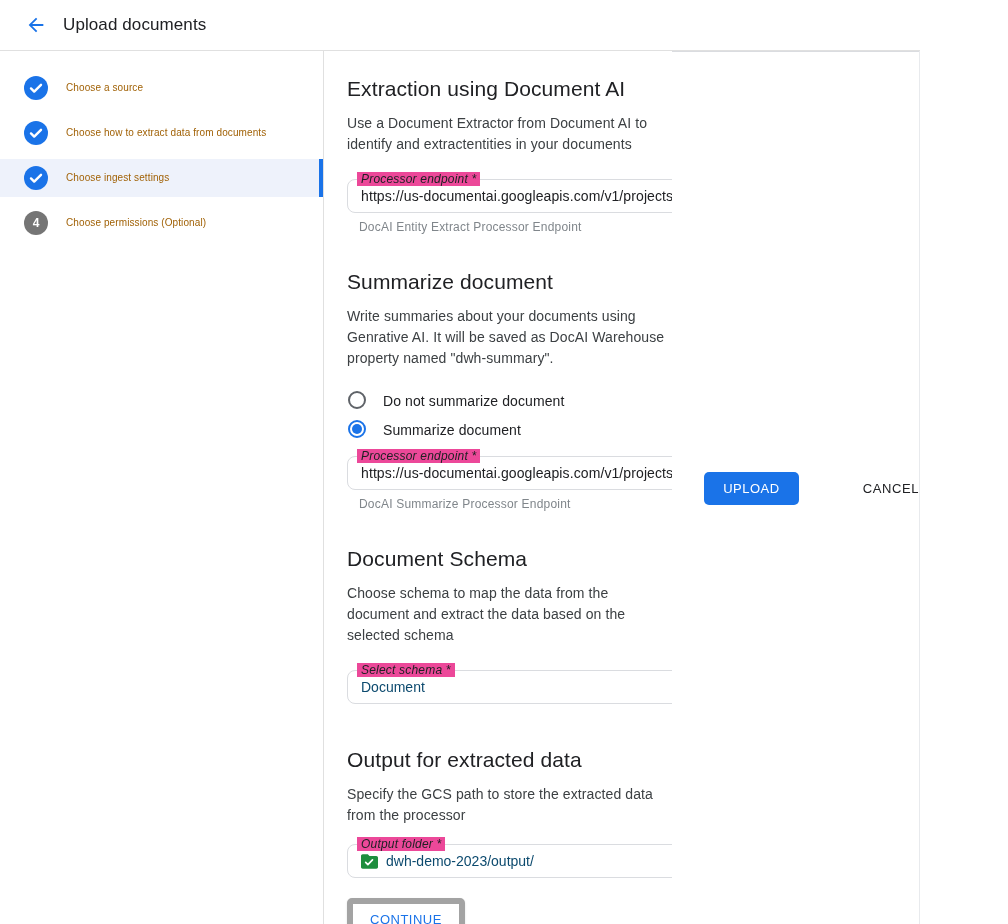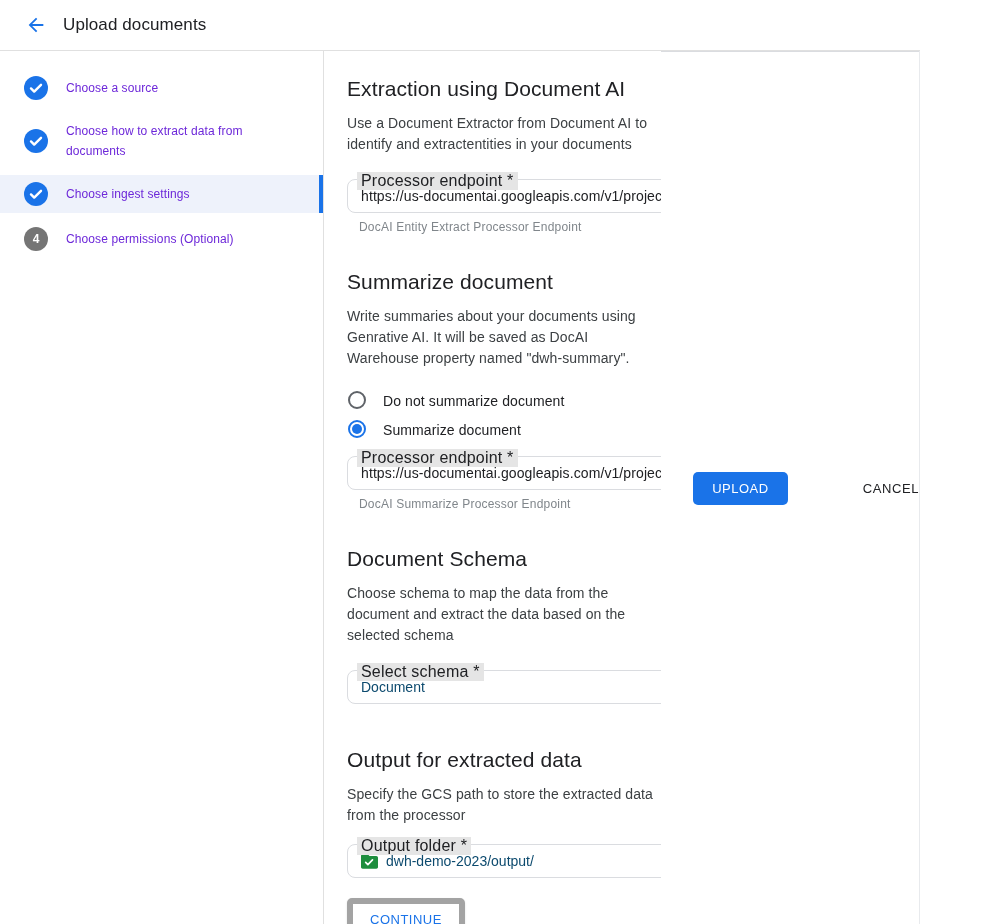--- a/index.html
+++ b/index.html
@@ -78,23 +78,23 @@
     display: flex; align-items: center; justify-content: center;
   }
   .step-icon.num {
     background: #757575;
     color: #fff;
     border-radius: 50%;
     font-size: 12px;
     font-weight: bold;
   }
   .step-label {
-    font-size: 12px;
+    font-size: 10px;
     line-height: 20px;
-    color: #6d28d9;
+    color: #a16207;
     max-width: 238px;
     letter-spacing: 0.1px;
   }
 
   
   .main {
     flex: 1;
     display: flex;
     flex-direction: row;
     min-width: 0;
@@ -128,27 +128,28 @@
     border-radius: 8px;
     background: #fff;
     display: flex;
     align-items: center;
     margin-top: 8px;
   }
   .field-label {
     position: absolute;
     top: -8px;
     left: 9px;
-    background: #e5e5e5;
+    background: #ec4899;
     padding: 0 4px;
-    font-size: 16px;
+    font-size: 12px;
     font-weight: 500;
     color: #202124;
     letter-spacing: 0.2px;
     white-space: nowrap;
+    font-style: italic;
   }
   .field input {
     border: none;
     outline: none;
     background: transparent;
     width: 100%;
     height: 100%;
     font-family: "Liberation Sans", "DejaVu Sans", sans-serif;
     font-size: 14px;
     color: #202124;
@@ -229,21 +230,21 @@
     padding: 8px 17px;
     cursor: pointer;
     box-shadow: 0 1px 2px rgba(60,64,67,0.18);
   }
 
   .footer {
     flex: 0 0 53px;
     border-top: 1px solid #dadce0;
     display: flex;
     align-items: center;
-    gap: 43px;
+    gap: 32px;
     padding-left: 32px;
   }
   .upload-btn {
     background: #1a73e8;
     border: none;
     border-radius: 5px;
     color: #fff;
     font-family: "Liberation Sans", "DejaVu Sans", sans-serif;
     font-size: 13px;
     font-weight: 500;

